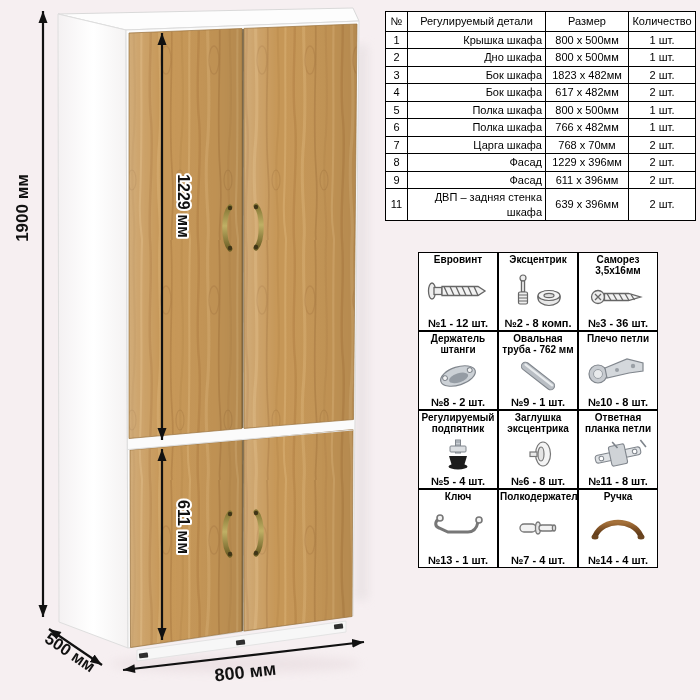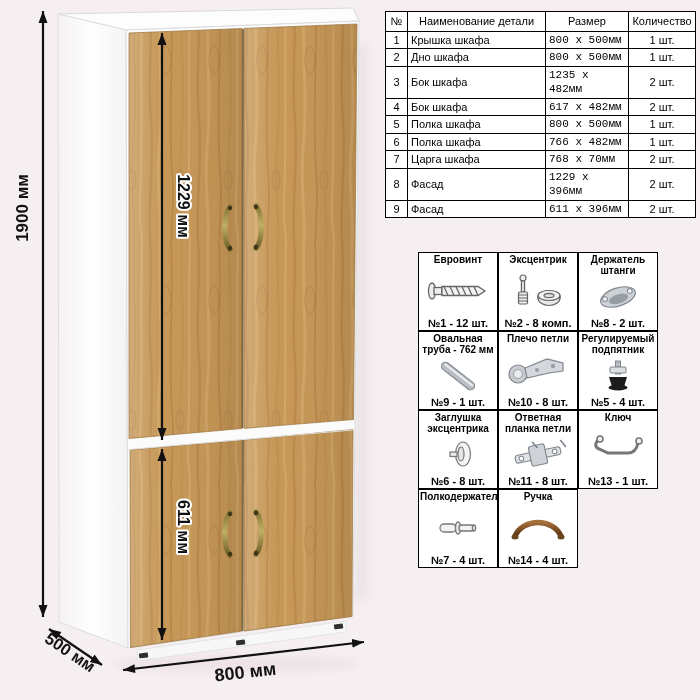--- a/index.html
+++ b/index.html
@@ -18,22 +18,22 @@
     position:absolute;left:385px;top:11px;
     border-collapse:collapse;background:#fff;
     font-size:11px;line-height:1.32;table-layout:fixed;width:306px;
   }
   table.parts th, table.parts td{
     border:1px solid #000;padding:1px 3px;font-weight:normal;
     overflow:hidden;
   }
   table.parts th{text-align:center;padding:2px 2px;}
   td.c-num{width:17px;text-align:center;padding:1px 1px;}
-  td.c-name{width:133px;text-align:left;}
-  td.c-size{width:78px;text-align:left;font-family:Liberation Mono, monospace;}
+  td.c-name{width:133px;text-align:right;}
+  td.c-size{width:78px;text-align:center;}
   td.c-qty{width:62px;text-align:center;}
   
   .hw-grid{
     position:absolute;left:418px;top:252px;
     display:grid;grid-template-columns:repeat(3,80px);grid-auto-rows:79px;
   }
   .hw-cell{
     border:1px solid #000;background:#fff;box-sizing:border-box;
     display:flex;flex-direction:column;align-items:center;justify-content:center;
     padding:2px 1px 1px 1px;
@@ -155,40 +155,40 @@
   <text class="dim-label halo" transform="translate(178,206) rotate(90)" text-anchor="middle" font-size="16">1229 мм</text>
   <text class="dim-label halo" transform="translate(178,527) rotate(90)" text-anchor="middle" font-size="16">611 мм</text>
   <text class="dim-label" transform="translate(246,678) rotate(-6.5)" text-anchor="middle" font-size="18">800 мм</text>
   <text class="dim-label" transform="translate(67,657) rotate(34)" text-anchor="middle" font-size="16.5">500 мм</text>
 </svg>
 
 <table class="parts">
   <tbody>
       <tr>
     <th style="width:17px">№</th>
-    <th style="width:133px">Наименование детали</th>
+    <th style="width:133px">Регулируемый детали</th>
     <th style="width:78px">Размер</th>
     <th style="width:62px">Количество</th>
   </tr>
   <tr>
         <td class="c-num">1</td>
         <td class="c-name">Крышка шкафа</td>
         <td class="c-size">800 x 500мм</td>
         <td class="c-qty">1 шт.</td>
       </tr>
   <tr>
         <td class="c-num">2</td>
         <td class="c-name">Дно шкафа</td>
         <td class="c-size">800 x 500мм</td>
         <td class="c-qty">1 шт.</td>
       </tr>
   <tr>
         <td class="c-num">3</td>
         <td class="c-name">Бок шкафа</td>
-        <td class="c-size">1235 x 482мм</td>
+        <td class="c-size">1823 x 482мм</td>
         <td class="c-qty">2 шт.</td>
       </tr>
   <tr>
         <td class="c-num">4</td>
         <td class="c-name">Бок шкафа</td>
         <td class="c-size">617 x 482мм</td>
         <td class="c-qty">2 шт.</td>
       </tr>
   <tr>
         <td class="c-num">5</td>
@@ -211,20 +211,26 @@
   <tr>
         <td class="c-num">8</td>
         <td class="c-name">Фасад</td>
         <td class="c-size">1229 x 396мм</td>
         <td class="c-qty">2 шт.</td>
       </tr>
   <tr>
         <td class="c-num">9</td>
         <td class="c-name">Фасад</td>
         <td class="c-size">611 x 396мм</td>
+        <td class="c-qty">2 шт.</td>
+      </tr>
+  <tr>
+        <td class="c-num">11</td>
+        <td class="c-name">ДВП – задняя стенка шкафа</td>
+        <td class="c-size">639 x 396мм</td>
         <td class="c-qty">2 шт.</td>
       </tr>
 </tbody>
   </table>
 
 <div class="hw-grid">
 
   <div class="hw-cell">
     <div class="hw-title">Евровинт</div>
     <div class="hw-icon">
@@ -248,20 +254,32 @@
         <path d="M13.5,21 h9 M13.5,24 h9 M13.5,27 h9"></path>
         <ellipse cx="44" cy="24" rx="11" ry="7.5" fill="#e8e8e8"></ellipse>
         <ellipse cx="44" cy="21.5" rx="11" ry="5" fill="#f4f4f4"></ellipse>
         <ellipse cx="44" cy="21.5" rx="5" ry="2.2" fill="#ddd"></ellipse>
         <path d="M33,21.5 v3 M55,21.5 v3"></path>
       </svg>
     </div>
     <div class="hw-count">№2 - 8 комп.</div>
   </div>
 
+  <div class="hw-cell">
+    <div class="hw-title">Саморез 3,5х16мм</div>
+    <div class="hw-icon">
+      <svg width="60" height="26" viewBox="0 0 60 26" fill="none" stroke="#666" stroke-width="1.3">
+        <circle cx="10" cy="13" r="6.5" fill="#eee"></circle>
+        <path d="M7,10 l6,6 M13,10 l-6,6"></path>
+        <path d="M16.5,9.5 h24 l12,3.5 l-12,3.5 h-24 z" fill="#f2f2f2"></path>
+        <path d="M19,9.5 l4,7 M25,9.5 l4,7 M31,9.5 l4,7 M37,9.5 l4,7 M43,10.5 l3.5,5.5"></path>
+      </svg>
+    </div>
+    <div class="hw-count">№3 - 36 шт.</div>
+  </div>
 
   <div class="hw-cell">
     <div class="hw-title">Держатель штанги</div>
     <div class="hw-icon">
       <svg width="66" height="32" viewBox="0 0 66 32">
         <g transform="rotate(-18 33 16)">
           <ellipse cx="33" cy="16" rx="18" ry="9" fill="#ccd1d6" stroke="#80868d" stroke-width="1.2"></ellipse>
           <ellipse cx="33" cy="18" rx="10" ry="4.5" fill="#959ca4"></ellipse>
           <circle cx="20" cy="14" r="2.4" fill="#f2f3f4" stroke="#80868d"></circle>
           <circle cx="46" cy="14" r="2.4" fill="#f2f3f4" stroke="#80868d"></circle>

